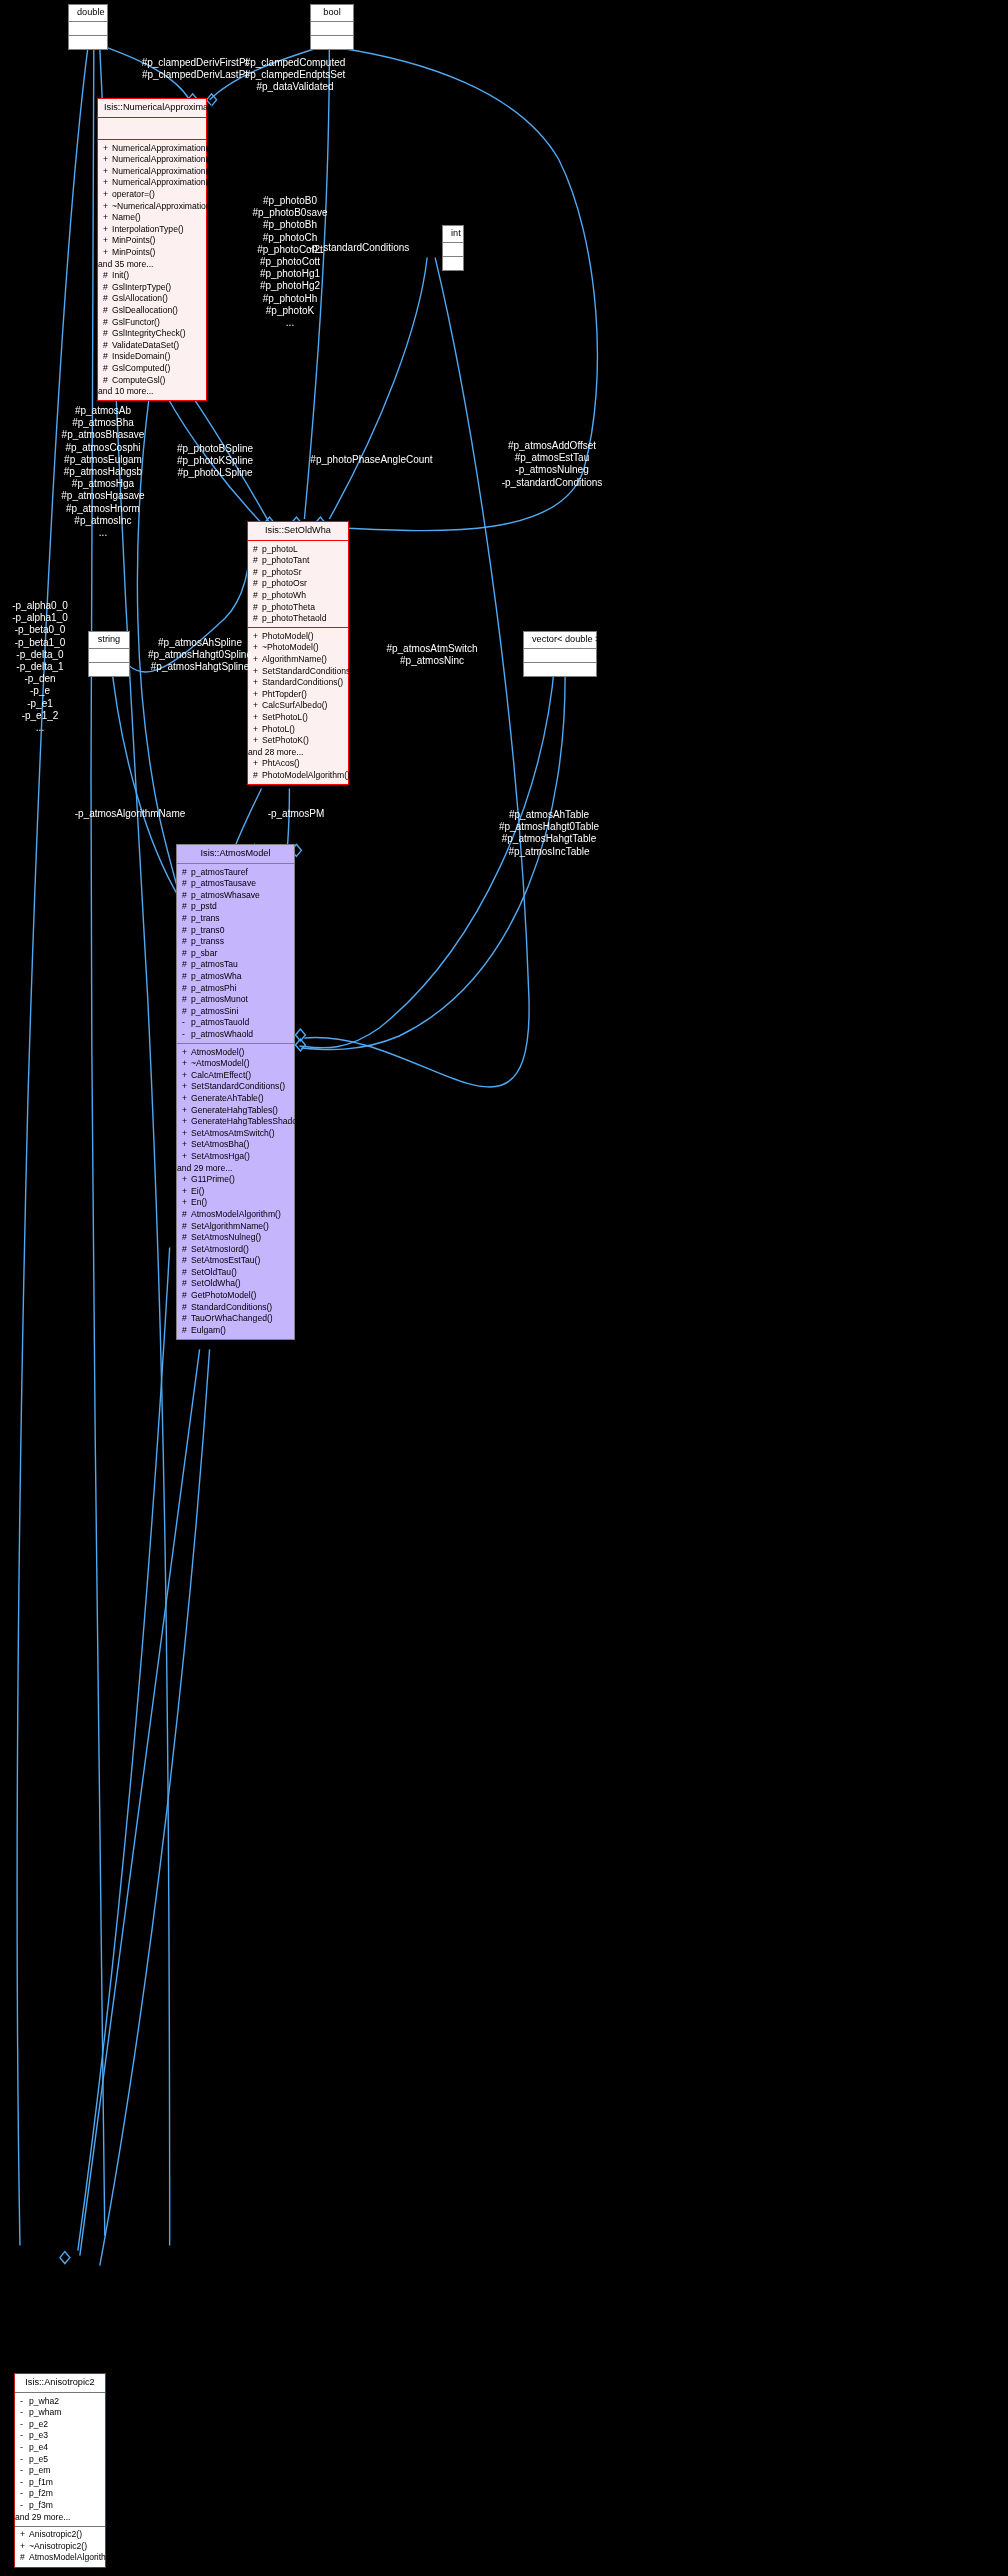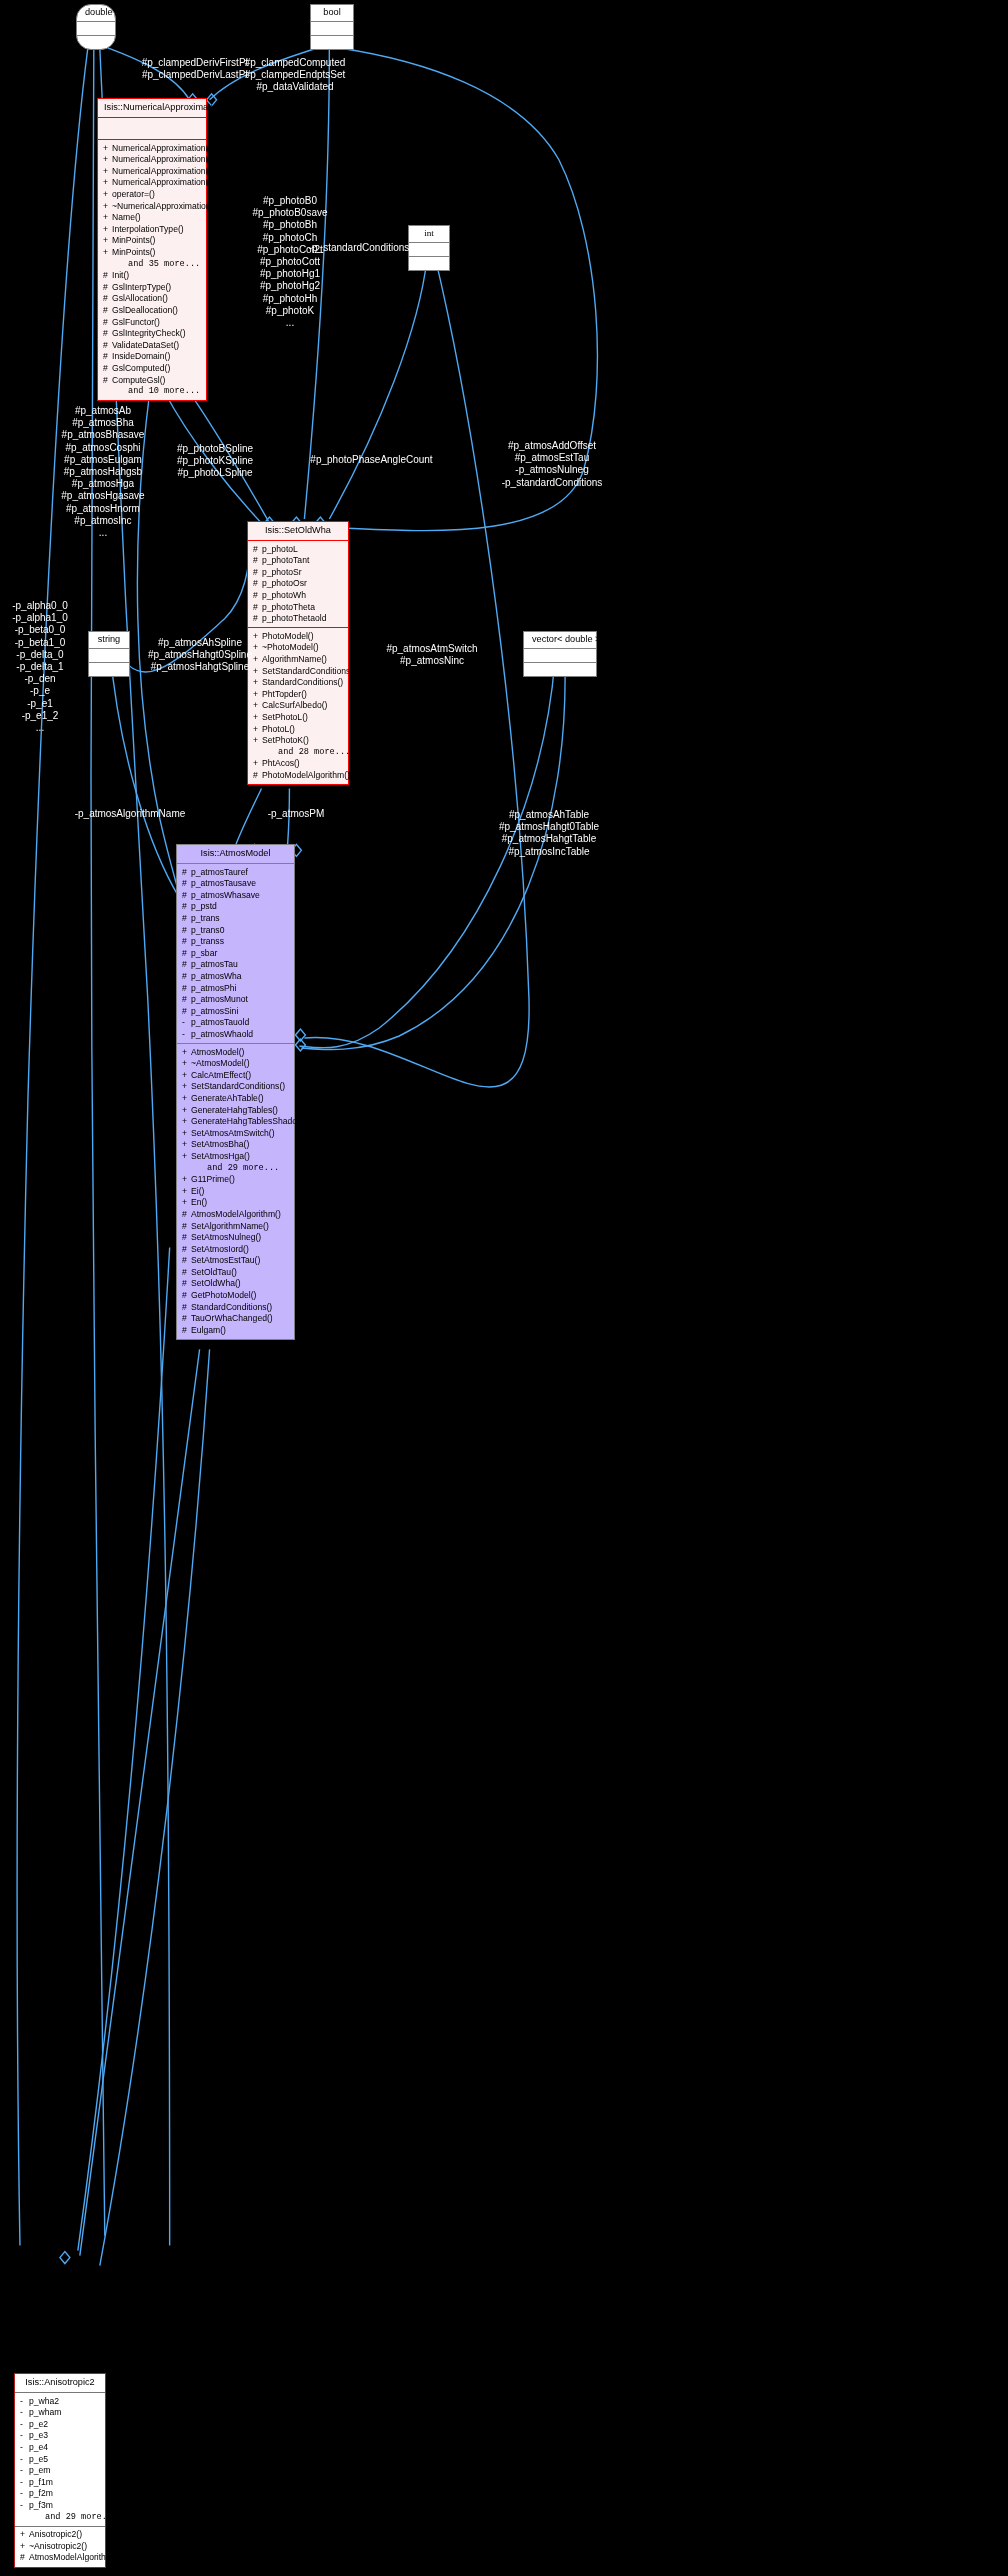--- a/index.html
+++ b/index.html
@@ -54,22 +54,21 @@
     padding: 1.5px 6px 1.5px 5px;
     white-space: nowrap;
     font-size: 8.6px;
   }
   .node .row .vis {
     display: inline-block;
     width: 9px;
     text-align: left;
   }
   .node .row.more {
-    padding-left: 30px;
-    font-family: Liberation Mono, monospace;
+    padding-left: 0;
   }
 
   
   .node.plain {
     background: #ffffff;
     border: 1px solid #808080;
     color: #000000;
   }
   .node.plain .title {
     border-bottom: 1px solid #808080;
@@ -184,33 +183,33 @@
       <path d="M292,524 l5,-6 l5,6 l-5,6 z"></path>
       <path d="M316,524 l5,-6 l5,6 l-5,6 z"></path>
       <path d="M250,852 l5,-6 l5,6 l-5,6 z"></path>
       <path d="M292,852 l5,-6 l5,6 l-5,6 z"></path>
       <path d="M296,1037 l5,-6 l5,6 l-5,6 z"></path>
       <path d="M296,1047 l5,-6 l5,6 l-5,6 z"></path>
       <path d="M60,2262 l5,-6 l5,6 l-5,6 z"></path>
     </g>
   </svg>
 
-  <div class="node plain" style="left:76px; top:4px; width:40px;border-radius:15px;">
+  <div class="node plain" style="left:68px; top:4px; width:40px;">
     <div class="title">double</div>
     <div class="empty1"></div>
     <div class="empty2"></div>
   </div>
 
   <div class="node plain" style="left:310px; top:4px; width:44px;">
     <div class="title">bool</div>
     <div class="empty1"></div>
     <div class="empty2"></div>
   </div>
 
-  <div class="node plain" style="left:408px; top:225px; width:42px;font-family:Liberation Serif, serif;">
+  <div class="node plain" style="left:442px; top:225px; width:22px;">
     <div class="title">int</div>
     <div class="empty1"></div>
     <div class="empty2"></div>
   </div>
 
   <div class="node plain" style="left:88px; top:631px; width:42px;">
     <div class="title">string</div>
     <div class="empty1"></div>
     <div class="empty2"></div>
   </div>

